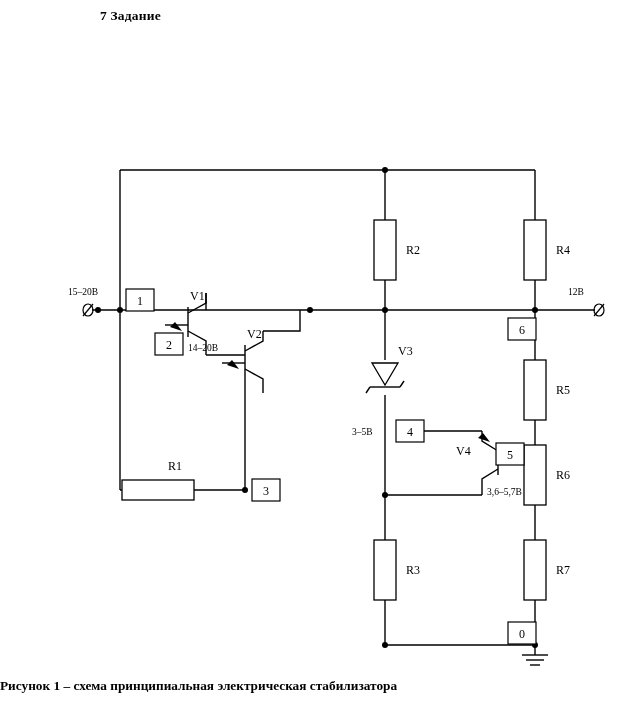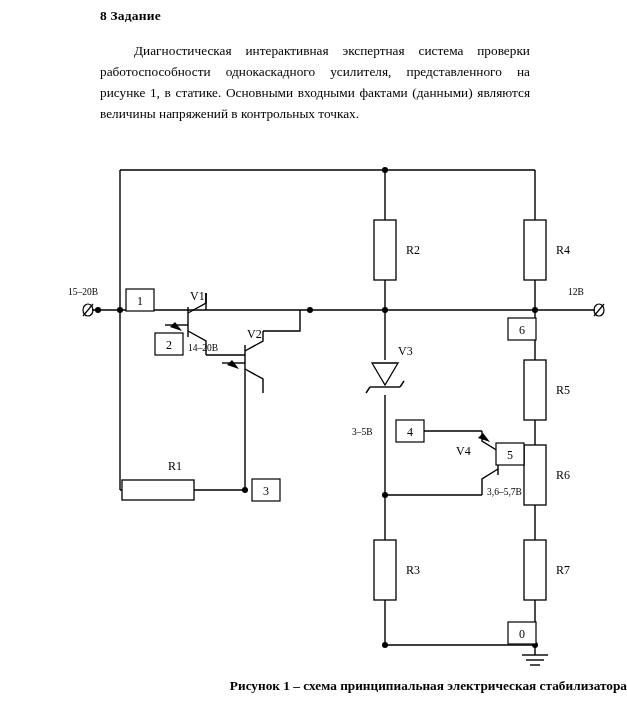--- a/index.html
+++ b/index.html
@@ -37,21 +37,21 @@
     text-align: justify;
     text-indent: 34px;
   }
   #para1 { top: 40px; }
   #para2 { top: 128px; }
   .figcaption {
     position: absolute;
     left: 0;
     width: 627px;
     top: 678px;
-    text-align: right;
+    text-align: left;
     font-size: 13.3px;
     font-weight: bold;
   }
   .schematic {
     position: absolute;
     left: 0;
     top: 155px;
     width: 627px;
     height: 520px;
   }
@@ -92,23 +92,22 @@
     fill: #000;
     text-anchor: middle;
   }
   .dot { fill: #000; }
 </style>
 </head>
 <body>
 
 <div class="page">
 
-  <div class="heading">8 Задание</div>
-
-  <div class="para" id="para1">Диагностическая интерактивная экспертная система проверки работоспособности однокаскадного усилителя, представленного на рисунке 1, в статике. Основными входными фактами (данными) являются величины напряжений в контрольных точках.</div>
+  <div class="heading">7 Задание</div>
+
 
 
   <div class="schematic">
     <svg width="627" height="520" viewBox="0 0 627 520" xmlns="http://www.w3.org/2000/svg">
 
       <path class="wire" d="M120,15 L535,15"></path>
 
       <path class="wire" d="M120,15 L120,335"></path>
 
       <path class="wire" d="M120,335 L122,335"></path>

